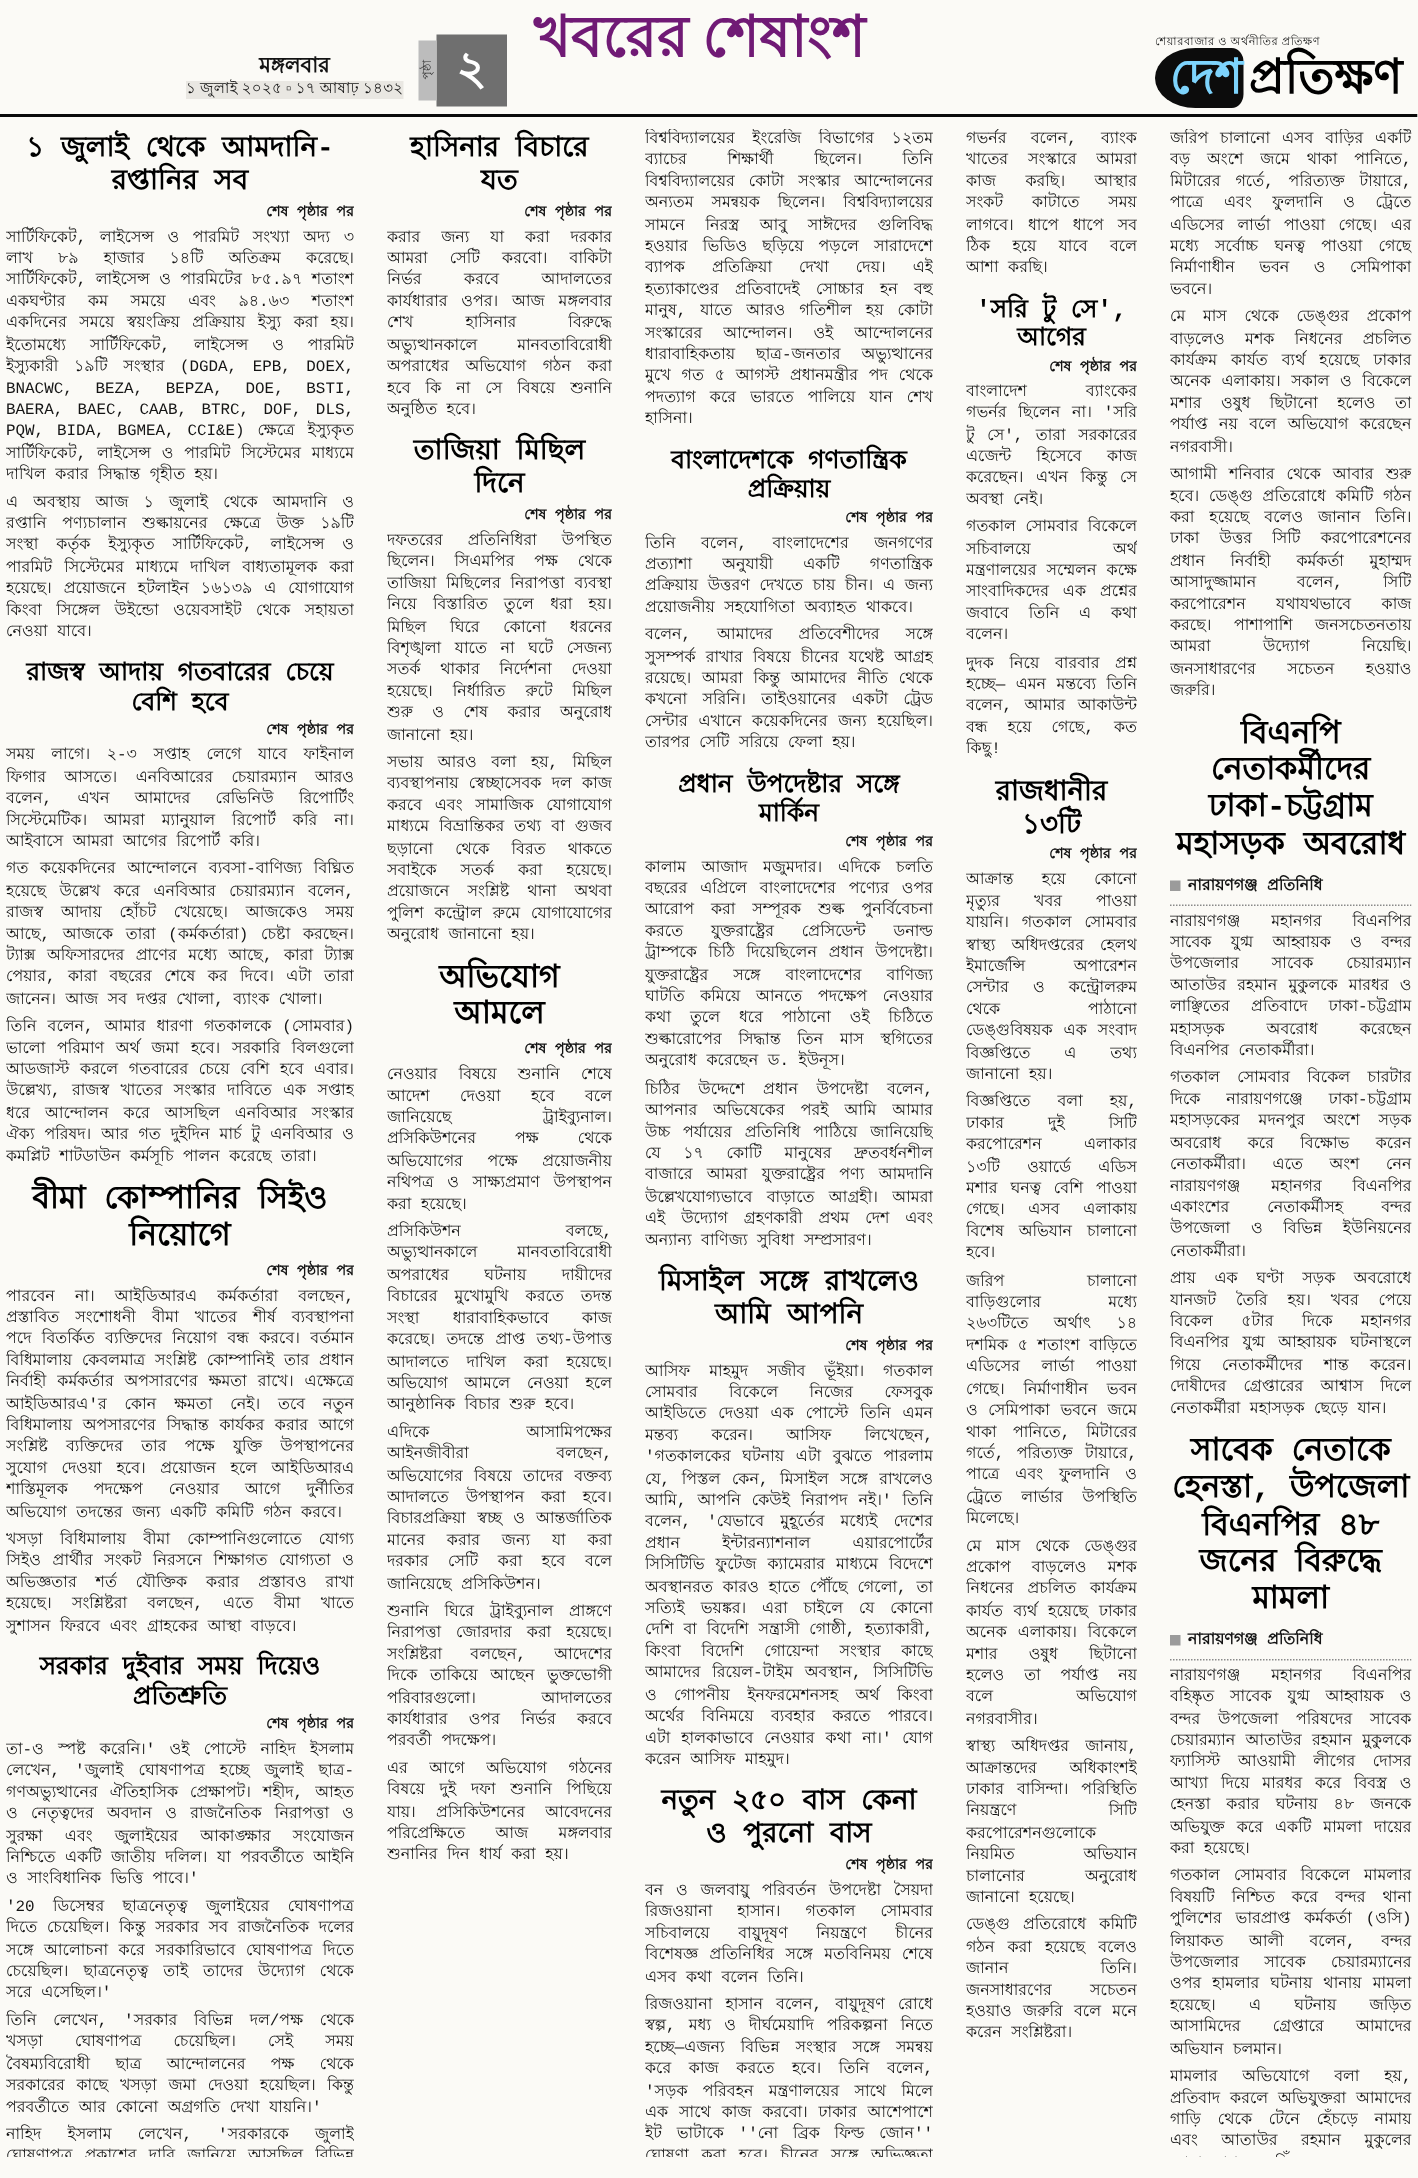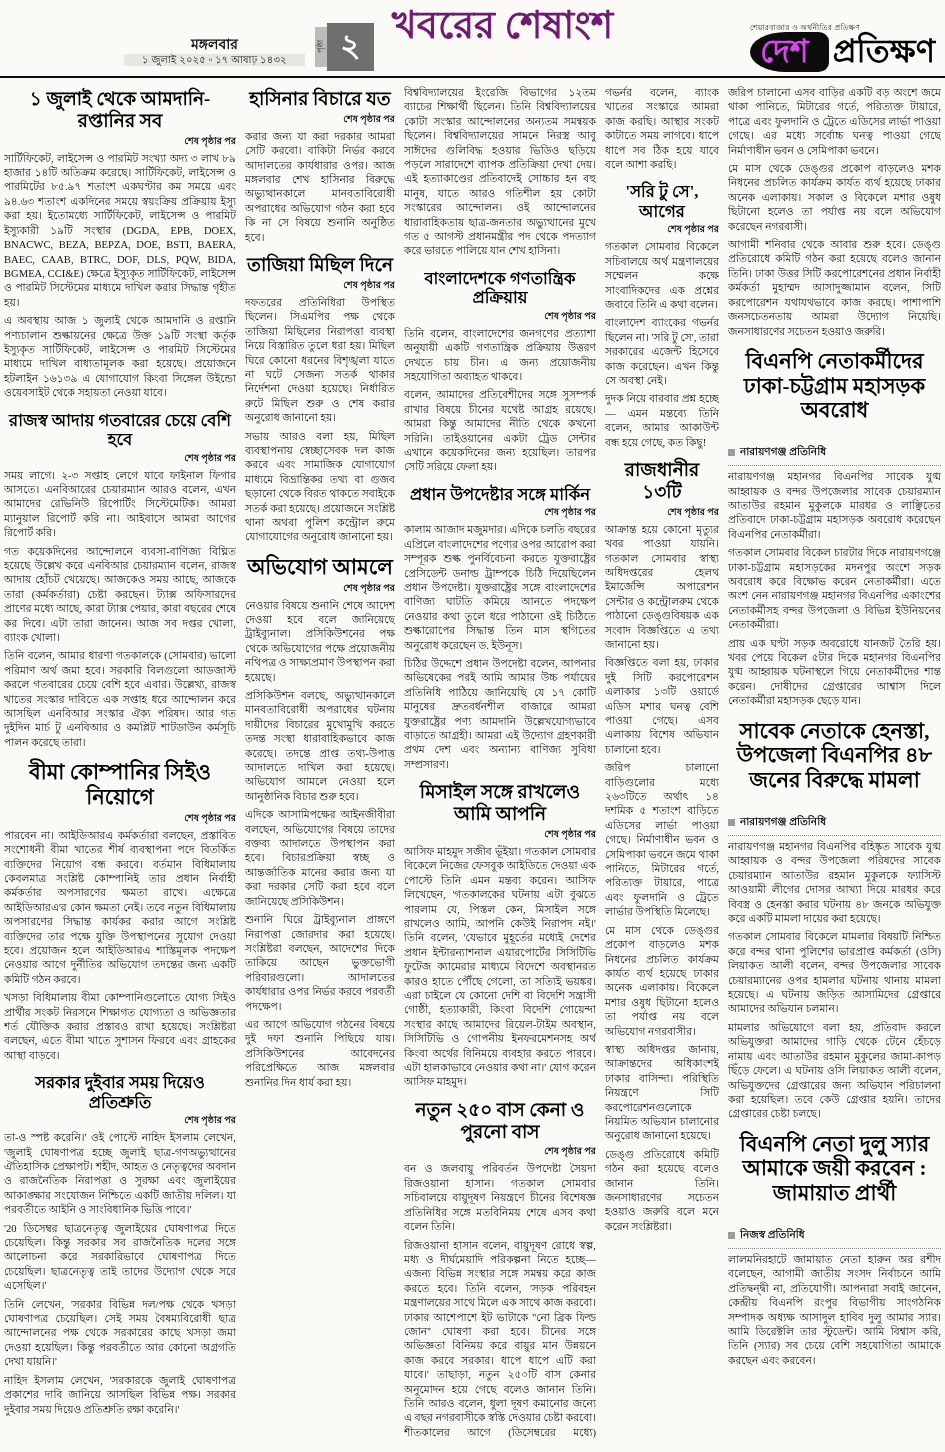--- a/index.html
+++ b/index.html
@@ -10,62 +10,62 @@
     font-family: "Liberation Serif", "DejaVu Serif", "DejaVu Sans", serif;
   }
   
   .masthead {
     display: flex; align-items: flex-end;
     height: 78px; padding: 8px 6px 5px;
     border-bottom: 2px solid #0a0a0a;
   }
   .date-block { margin-left: 118px; text-align: center; line-height: 1.25; padding-bottom: 5px; }
   .weekday { font-weight: bold; font-size: 14px; }
-  .date-line { font-size: 10px; letter-spacing: .2px; background: #e9e7e2; padding: 0 18px; }
+  .date-line { font-size: 10px; letter-spacing: .2px; background: #e9e7e2; padding: 0 0; }
   .page-badge { display: flex; align-items: flex-end; margin: 0 6px 0 10px; height: 48px; }
   .page-word {
     background: #bcbcbc; color: #333; font-size: 8px; line-height: 1;
     writing-mode: vertical-rl; transform: rotate(180deg);
     padding: 3px 2px; height: 40px; align-self: center; display: flex; align-items: center; justify-content: center;
   }
   .page-num {
     background: #6f6f6f; color: #fff; font-size: 31px; font-weight: bold;
     width: 47px; height: 48px; display: flex; align-items: center; justify-content: center;
   }
   .section-title { font-size: 38px; font-weight: 800; padding: 0 12px 2px; line-height: 1; white-space: nowrap; color:#701a75; }
   .logo-block { margin-left: auto; text-align: left; padding: 0 4px 2px; }
   .logo-tagline { font-size: 7.5px; letter-spacing: .4px; margin-bottom: 1px; color:#222; }
   .logo-main { font-size: 32px; font-weight: 800; line-height: 1.05; white-space: nowrap; color:#000; }
   .logo-first {
-    background: #0c0c0c; color: #d946ef;
+    background: #0c0c0c; color: #7dd3fc;
     border-radius: 55% 16% 16% 55% / 60% 28% 28% 60%;
-    padding: 1px 20px 3px 10px; margin-right: 4px;
+    padding: 1px 0 3px 10px; margin-right: 4px;
   }
   
   .page-body {
     display: grid;
     grid-template-columns: 232px 150px 192px 114px 1fr;
-    column-gap: 9px;
+    column-gap: 22px;
     padding: 8px 4px 0;
-    height: 1360px; overflow: hidden;
+    height: 1360px; overflow: hidden; font-family: Liberation Mono, monospace;
   }
   .col { overflow: hidden; }
   .story { margin-bottom: 10px; }
   .headline {
     text-align: center; font-weight: 800; line-height: 1.18;
     margin: 3px 0 1px; color: #000;
   }
   .h-a { font-size: 21px; }
   .h-b { font-size: 18.5px; }
   .h-c { font-size: 16.5px; }
   .cont { text-align: right; font-size: 9.5px; font-weight: bold; margin: 0 0 3px; }
   .byline-row {
     display: flex; align-items: center; gap: 5px;
     font-weight: bold; font-size: 10.5px;
-    margin: 21px 0 4px; padding-bottom: 4px;
+    margin: 4px 0 4px; padding-bottom: 4px;
     border-bottom: 1px dotted #8a8a8a;
   }
   .byline-bullet { width: 7px; height: 7px; background: #9b9b9b; display: inline-block; flex: 0 0 auto; }
   .col p {
     margin: 0 0 4px; font-size: 10.6px; line-height: 1.36;
     text-align: justify; text-justify: inter-word;
   }
 </style>
 </head>
 <body>
@@ -166,22 +166,22 @@
         <p>রিজওয়ানা হাসান বলেন, বায়ুদূষণ রোধে স্বল্প, মধ্য ও দীর্ঘমেয়াদি পরিকল্পনা নিতে হচ্ছে—এজন্য বিভিন্ন সংস্থার সঙ্গে সমন্বয় করে কাজ করতে হবে। তিনি বলেন, 'সড়ক পরিবহন মন্ত্রণালয়ের সাথে মিলে এক সাথে কাজ করবো। ঢাকার আশেপাশে ইট ভাটাকে ''নো ব্রিক ফিল্ড জোন'' ঘোষণা করা হবে। চীনের সঙ্গে অভিজ্ঞতা বিনিময় করে বায়ুর মান উন্নয়নে কাজ করবে সরকার। ধাপে ধাপে এটি করা যাবে।' তাছাড়া, নতুন ২৫০টি বাস কেনার অনুমোদন হয়ে গেছে বলেও জানান তিনি। তিনি আরও বলেন, ধুলা দূষণ কমানোর জন্যে এ বছর নগরবাসীকে স্বস্তি দেওয়ার চেষ্টা করবো। শীতকালের আগে (ডিসেম্বরের মধ্যে) ভাঙাচোরা রাস্তা সংস্কার হবে।</p>
       </div>
     </div>
     <div class="col">
       <div class="story">
         <p>গভর্নর বলেন, ব্যাংক খাতের সংস্কারে আমরা কাজ করছি। আস্থার সংকট কাটাতে সময় লাগবে। ধাপে ধাপে সব ঠিক হয়ে যাবে বলে আশা করছি।</p>
       </div>
       <div class="story">
         <h2 class="headline h-c">'সরি টু সে', আগের</h2>
         <div class="cont">শেষ পৃষ্ঠার পর</div>
+        <p>বাংলাদেশ ব্যাংকের গভর্নর ছিলেন না। 'সরি টু সে', তারা সরকারের এজেন্ট হিসেবে কাজ করেছেন। এখন কিন্তু সে অবস্থা নেই।</p>
         <p>গতকাল সোমবার বিকেলে সচিবালয়ে অর্থ মন্ত্রণালয়ের সম্মেলন কক্ষে সাংবাদিকদের এক প্রশ্নের জবাবে তিনি এ কথা বলেন।</p>
-        <p>বাংলাদেশ ব্যাংকের গভর্নর ছিলেন না। 'সরি টু সে', তারা সরকারের এজেন্ট হিসেবে কাজ করেছেন। এখন কিন্তু সে অবস্থা নেই।</p>
         <p>দুদক নিয়ে বারবার প্রশ্ন হচ্ছে— এমন মন্তব্যে তিনি বলেন, আমার আকাউন্ট বন্ধ হয়ে গেছে, কত কিছু!</p>
       </div>
       <div class="story">
         <h2 class="headline h-b">রাজধানীর ১৩টি</h2>
         <div class="cont">শেষ পৃষ্ঠার পর</div>
         <p>আক্রান্ত হয়ে কোনো মৃত্যুর খবর পাওয়া যায়নি। গতকাল সোমবার স্বাস্থ্য অধিদপ্তরের হেলথ ইমার্জেন্সি অপারেশন সেন্টার ও কন্ট্রোলরুম থেকে পাঠানো ডেঙ্গুবিষয়ক এক সংবাদ বিজ্ঞপ্তিতে এ তথ্য জানানো হয়।</p>
         <p>বিজ্ঞপ্তিতে বলা হয়, ঢাকার দুই সিটি করপোরেশন এলাকার ১৩টি ওয়ার্ডে এডিস মশার ঘনত্ব বেশি পাওয়া গেছে। এসব এলাকায় বিশেষ অভিযান চালানো হবে।</p>
         <p>জরিপ চালানো বাড়িগুলোর মধ্যে ২৬৩টিতে অর্থাৎ ১৪ দশমিক ৫ শতাংশ বাড়িতে এডিসের লার্ভা পাওয়া গেছে। নির্মাণাধীন ভবন ও সেমিপাকা ভবনে জমে থাকা পানিতে, মিটারের গর্তে, পরিত্যক্ত টায়ারে, পাত্রে এবং ফুলদানি ও ট্রেতে লার্ভার উপস্থিতি মিলেছে।</p>
         <p>মে মাস থেকে ডেঙ্গুর প্রকোপ বাড়লেও মশক নিধনের প্রচলিত কার্যক্রম কার্যত ব্যর্থ হয়েছে ঢাকার অনেক এলাকায়। বিকেলে মশার ওষুধ ছিটানো হলেও তা পর্যাপ্ত নয় বলে অভিযোগ নগরবাসীর।</p>
         <p>স্বাস্থ্য অধিদপ্তর জানায়, আক্রান্তদের অধিকাংশই ঢাকার বাসিন্দা। পরিস্থিতি নিয়ন্ত্রণে সিটি করপোরেশনগুলোকে নিয়মিত অভিযান চালানোর অনুরোধ জানানো হয়েছে।</p>

